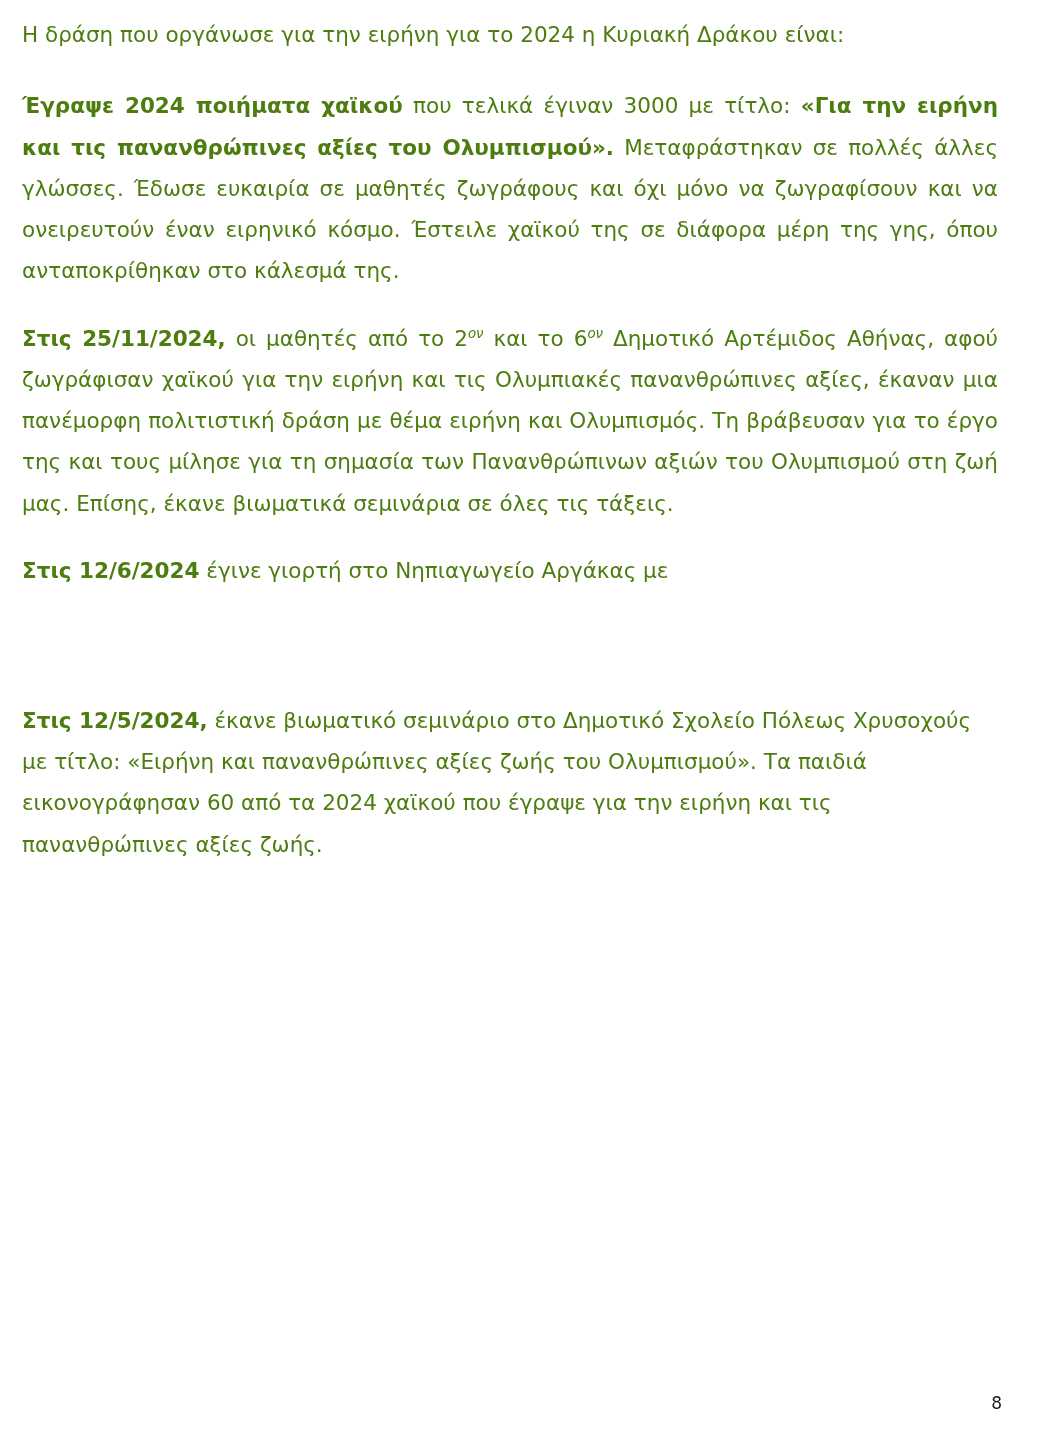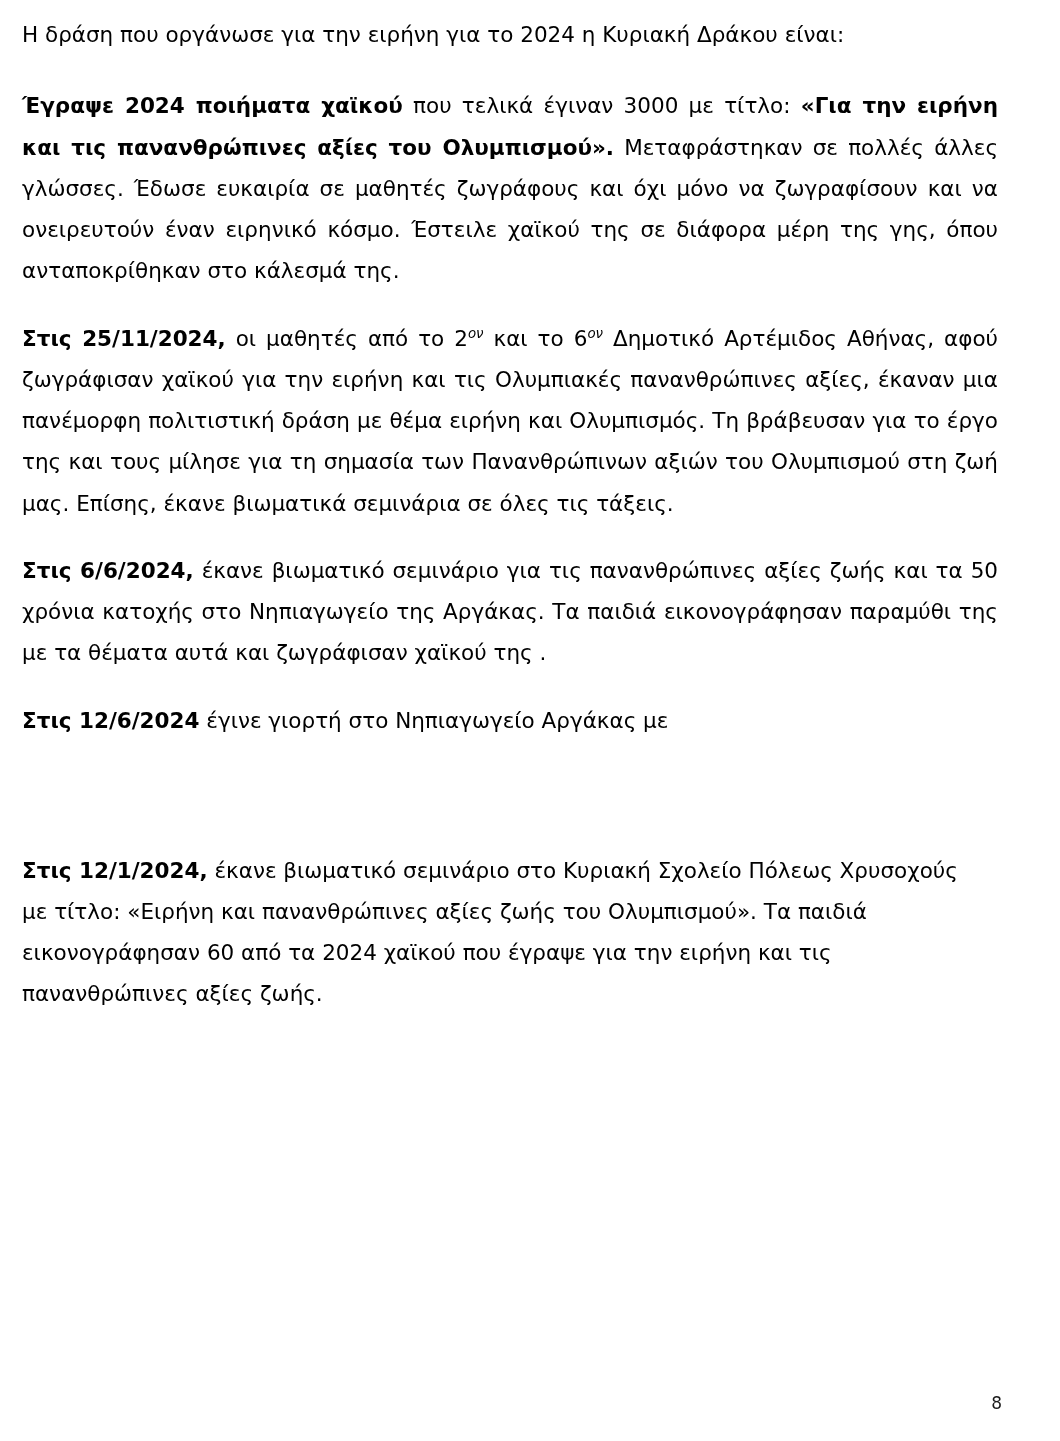--- a/index.html
+++ b/index.html
@@ -20,21 +20,21 @@
     min-height: 1441px;
     box-sizing: border-box;
     padding: 14px 62px 0 22px;
   }
   p {
     margin: 0 0 26px 0;
     font-size: 21.5px;
     line-height: 1.92;
     text-align: justify;
     text-justify: inter-word;
-    color: #000000;
+    color: #4d7c0f;
   }
   p.intro {
     margin-bottom: 30px;
     text-align: left;
   }
   p.left {
     text-align: left;
   }
   b, strong {
     font-weight: bold;
@@ -54,18 +54,17 @@
   }
 </style>
 </head>
 <body>
 
 <div class="page">
   <div id="doc-body">
       <p class="intro left"><span>Η δράση που οργάνωσε για την ειρήνη για το 2024 η Κυριακή Δράκου είναι:</span></p>
       <p><b>Έγραψε 2024 ποιήματα χαϊκού</b><span> που τελικά έγιναν 3000 με τίτλο: </span><b>«Για την ειρήνη και τις πανανθρώπινες αξίες του Ολυμπισμού».</b><span> Μεταφράστηκαν σε πολλές άλλες γλώσσες. Έδωσε ευκαιρία σε μαθητές ζωγράφους και όχι μόνο να ζωγραφίσουν και να ονειρευτούν έναν ειρηνικό κόσμο. Έστειλε χαϊκού της σε διάφορα μέρη της γης, όπου  ανταποκρίθηκαν στο κάλεσμά της.</span></p>
       <p><b>Στις 25/11/2024,</b><span> οι μαθητές από το 2</span><sup>ον</sup><span> και το 6</span><sup>ον</sup><span> Δημοτικό Αρτέμιδος Αθήνας, αφού ζωγράφισαν χαϊκού για την ειρήνη και τις Ολυμπιακές πανανθρώπινες αξίες, έκαναν μια πανέμορφη πολιτιστική δράση με θέμα ειρήνη και Ολυμπισμός. Τη βράβευσαν για το έργο της και τους μίλησε για τη σημασία των Πανανθρώπινων αξιών του Ολυμπισμού στη ζωή μας. Επίσης, έκανε βιωματικά σεμινάρια σε όλες τις τάξεις.</span></p>
-      <p><b>Στις 6/6/2024,</b><span> έκανε βιωματικό σεμινάριο για τις πανανθρώπινες αξίες ζωής και τα 50 χρόνια κατοχής στο Νηπιαγωγείο της Αργάκας. Τα παιδιά εικονογράφησαν παραμύθι της με τα θέματα αυτά και ζωγράφισαν χαϊκού της .</span></p>
       <p class="left"><b>Στις 12/6/2024</b><span> έγινε γιορτή στο Νηπιαγωγείο Αργάκας με</span><br><br><br></p>
-      <p class="left"><b>Στις 12/1/2024,</b><span> έκανε βιωματικό σεμινάριο στο Κυριακή Σχολείο Πόλεως Χρυσοχούς</span><br><span> με τίτλο: «Ειρήνη και πανανθρώπινες αξίες ζωής του Ολυμπισμού». Τα παιδιά εικονογράφησαν 60 από τα 2024 χαϊκού που έγραψε για την ειρήνη και τις πανανθρώπινες αξίες ζωής.</span></p>
+      <p class="left"><b>Στις 12/5/2024,</b><span> έκανε βιωματικό σεμινάριο στο Δημοτικό Σχολείο Πόλεως Χρυσοχούς</span><br><span> με τίτλο: «Ειρήνη και πανανθρώπινες αξίες ζωής του Ολυμπισμού». Τα παιδιά εικονογράφησαν 60 από τα 2024 χαϊκού που έγραψε για την ειρήνη και τις πανανθρώπινες αξίες ζωής.</span></p>
     </div>
   <div class="page-number">8</div>
 </div>
 
 </body></html>

